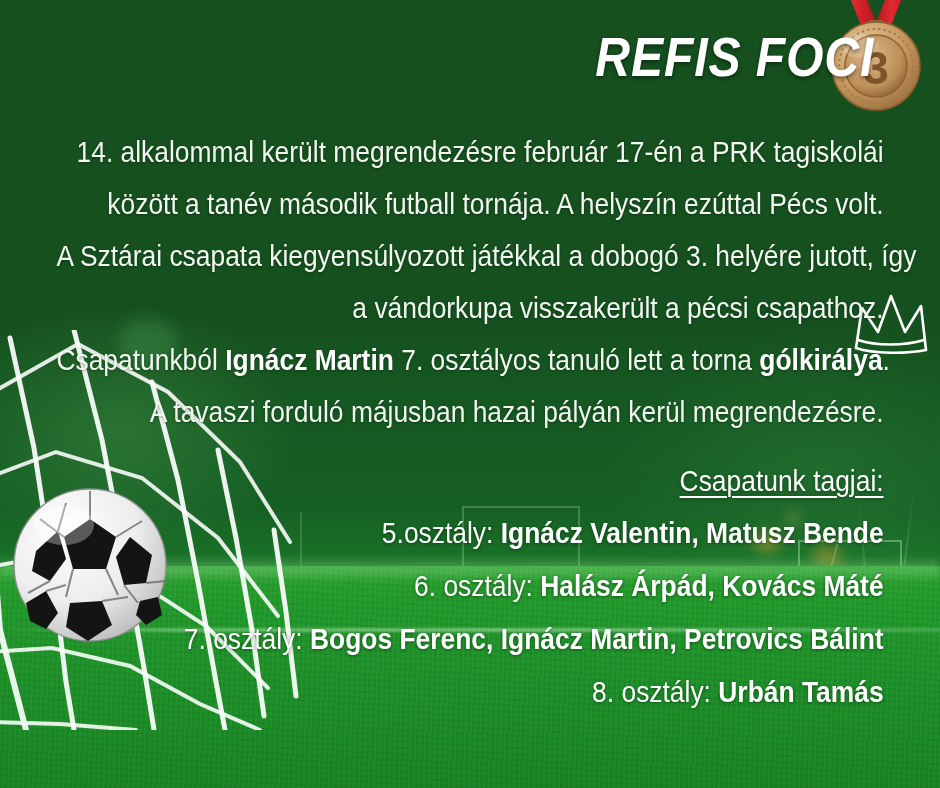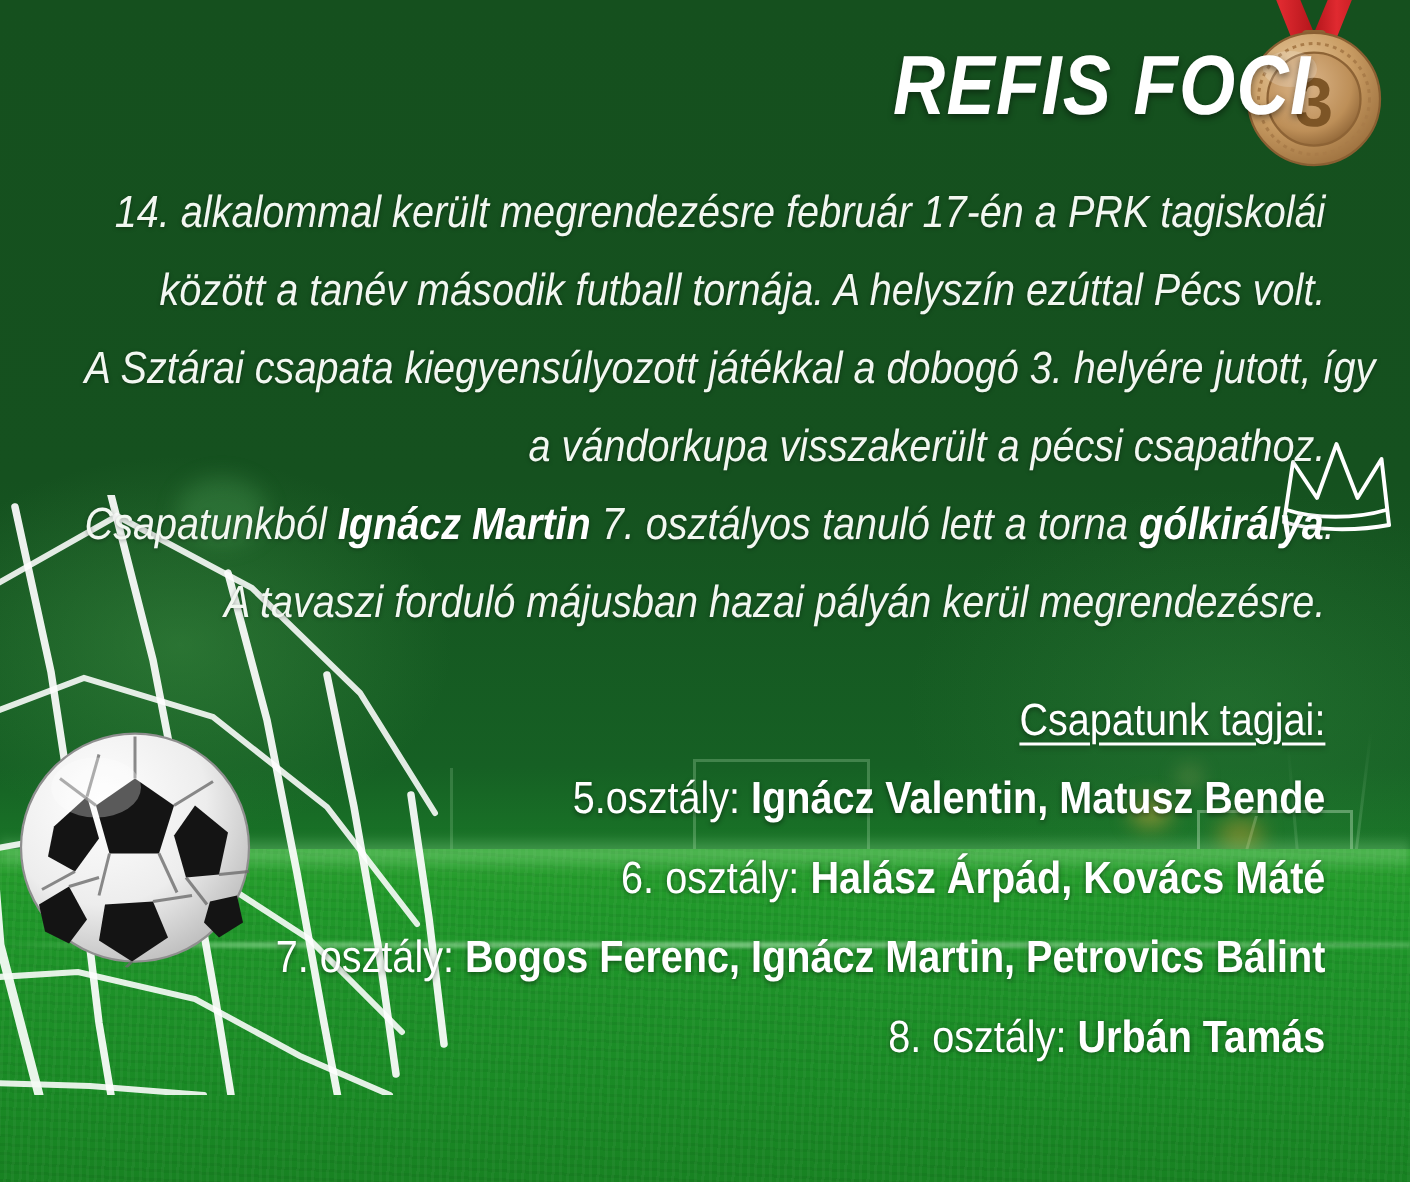--- a/index.html
+++ b/index.html
@@ -125,21 +125,21 @@
     font-family:"Liberation Sans", "DejaVu Sans", sans-serif;
     font-size:56px;
     font-weight:700;
     font-style:italic;
     letter-spacing:1px;
     transform: scaleX(.86);
     text-shadow: 0 2px 5px rgba(0,0,0,.45);
     white-space:nowrap;
   }
   .body-block{
-    position:absolute; left:0; top:116px; width:940px;font-style:italic;
+    position:absolute; left:0; top:126px; width:940px;
   }
   .body-line{
     font-size:30px;
     line-height:52px;
     font-weight:400;
     color:#f2f7f1;
     white-space:nowrap;
     transform: scaleX(.88);
     text-shadow: 0 1px 3px rgba(0,0,0,.35);
   }

